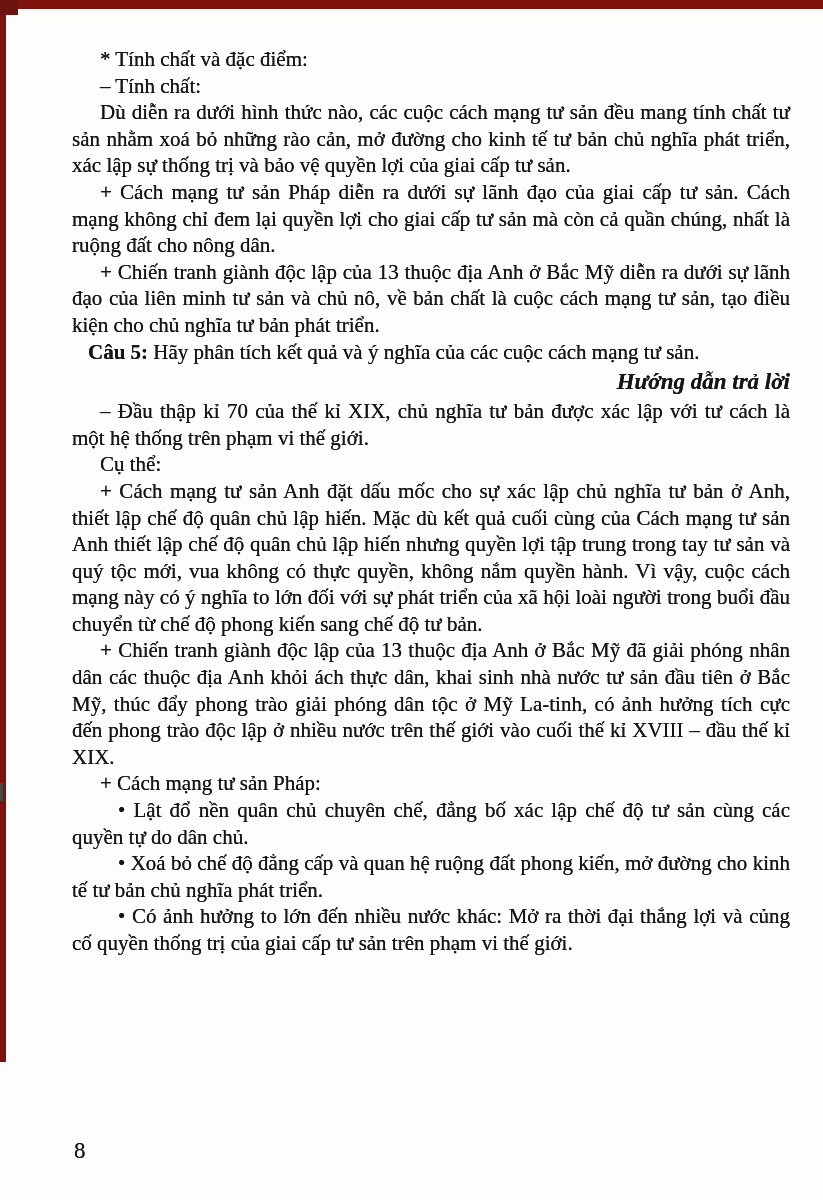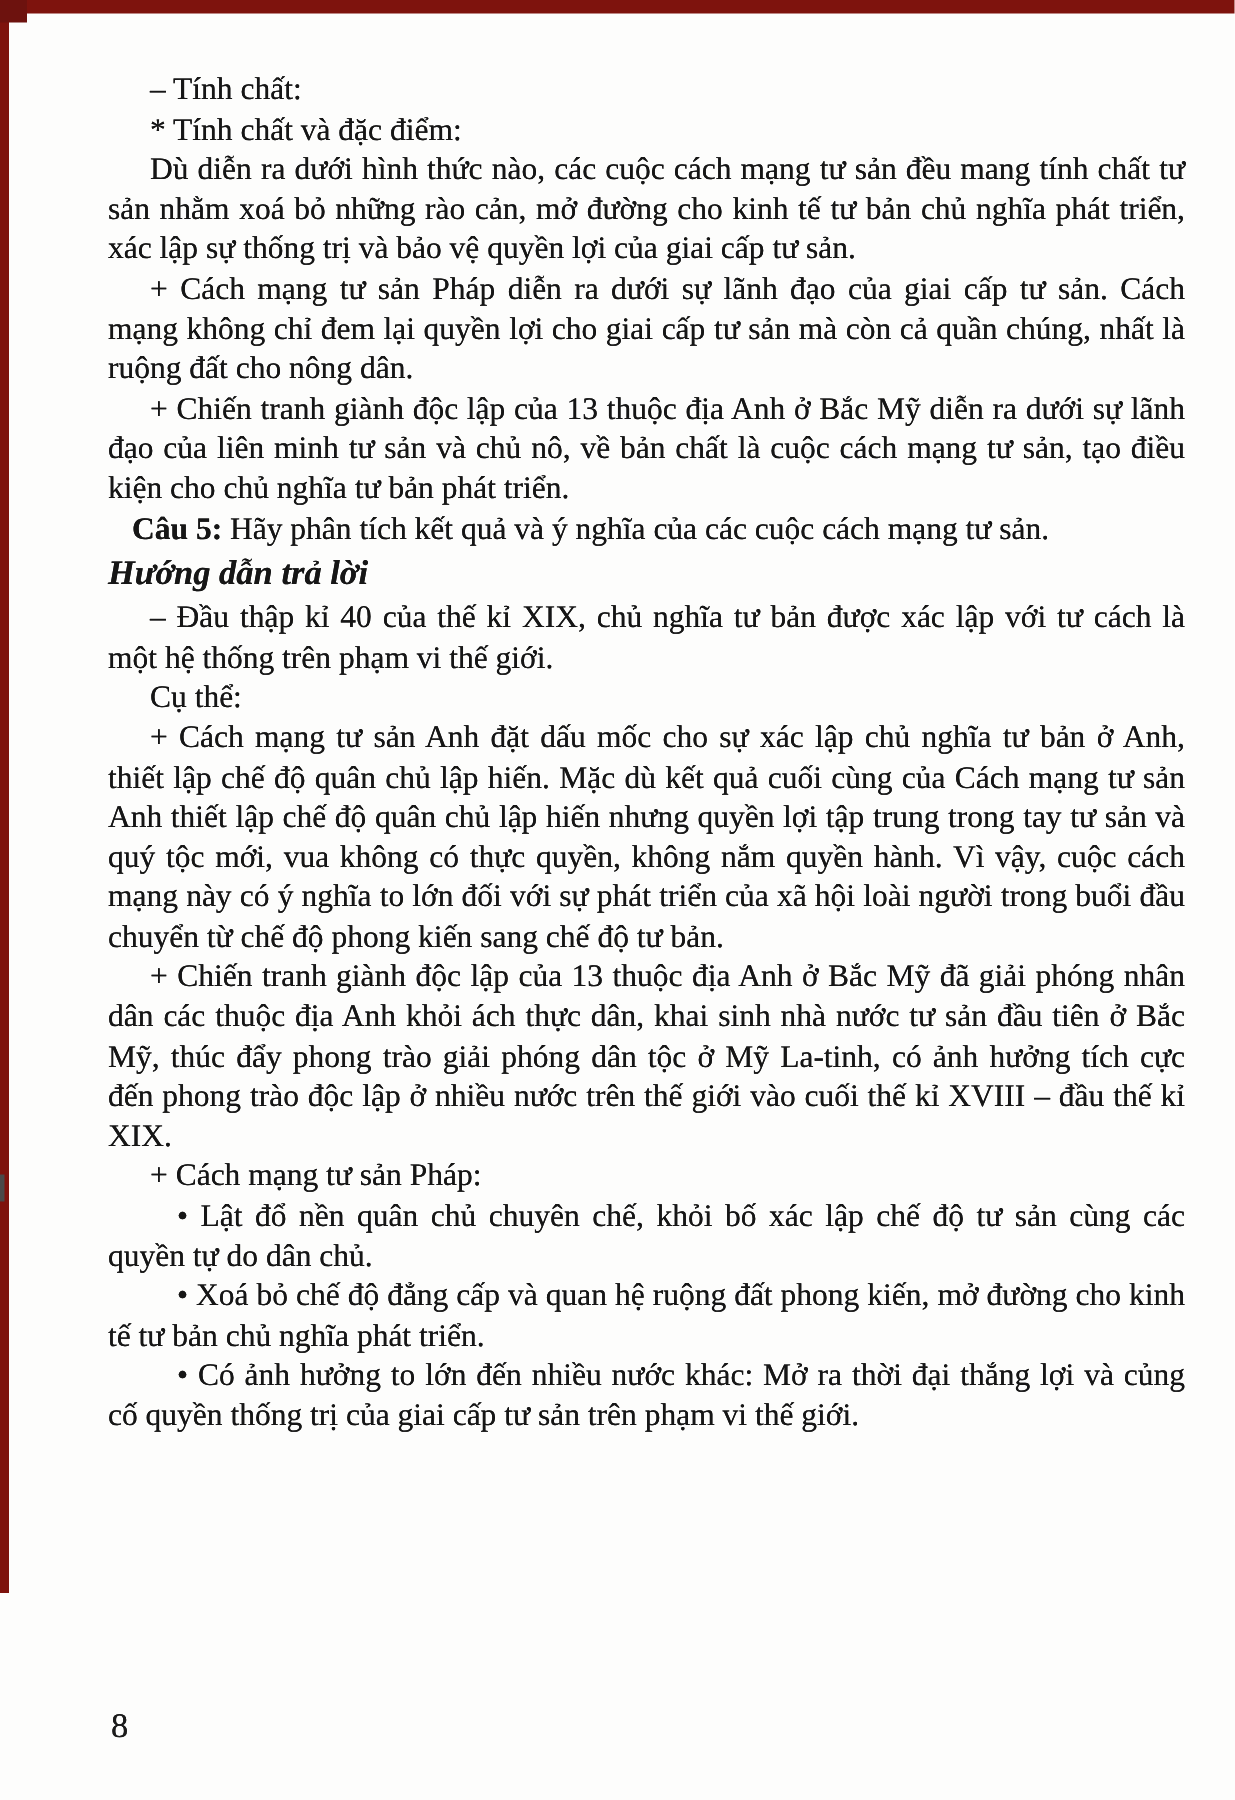--- a/index.html
+++ b/index.html
@@ -42,21 +42,21 @@
     width: 718px;
     font-size: 21px;
     line-height: 26.6px;
     text-align: justify;
     text-shadow: 0 0 0.4px currentColor; 
   }
   .content p { margin: 0; text-indent: 28px; }
   .content p.no-indent { text-indent: 0; margin-left: 16px; }
   .content p.bullet { text-indent: 46px; }
   .content p.center-heading {
-    text-align: left;
+    text-align: right;
     text-indent: 0;
     font-weight: bold;
     font-style: italic;
     font-size: 23px;
     line-height: 30px;
     padding: 2px 0 1px 0;
   }
   .q-label { font-weight: bold; }
   .page-number {
     position: absolute;
@@ -70,35 +70,35 @@
 <body>
 
 <div class="page">
 
   <div class="edge-top"></div>
   <div class="edge-left"></div>
   <div class="edge-corner"></div>
   <div class="ink-speck"></div>
 
   <div class="content">
+    <p>* Tính chất và đặc điểm:</p>
     <p>– Tính chất:</p>
-    <p>* Tính chất và đặc điểm:</p>
     <p>Dù diễn ra dưới hình thức nào, các cuộc cách mạng tư sản đều mang tính chất tư sản nhằm xoá bỏ những rào cản, mở đường cho kinh tế tư bản chủ nghĩa phát triển, xác lập sự thống trị và bảo vệ quyền lợi của giai cấp tư sản.</p>
     <p>+ Cách mạng tư sản Pháp diễn ra dưới sự lãnh đạo của giai cấp tư sản. Cách mạng không chỉ đem lại quyền lợi cho giai cấp tư sản mà còn cả quần chúng, nhất là ruộng đất cho nông dân.</p>
     <p>+ Chiến tranh giành độc lập của 13 thuộc địa Anh ở Bắc Mỹ diễn ra dưới sự lãnh đạo của liên minh tư sản và chủ nô, về bản chất là cuộc cách mạng tư sản, tạo điều kiện cho chủ nghĩa tư bản phát triển.</p>
 
     <p class="no-indent"><span class="q-label">Câu 5:</span><span> Hãy phân tích kết quả và ý nghĩa của các cuộc cách mạng tư sản.</span></p>
 
     <p class="center-heading">Hướng dẫn trả lời</p>
 
-    <p>– Đầu thập kỉ 40 của thế kỉ XIX, chủ nghĩa tư bản được xác lập với tư cách là một hệ thống trên phạm vi thế giới.</p>
+    <p>– Đầu thập kỉ 70 của thế kỉ XIX, chủ nghĩa tư bản được xác lập với tư cách là một hệ thống trên phạm vi thế giới.</p>
     <p>Cụ thể:</p>
     <p>+ Cách mạng tư sản Anh đặt dấu mốc cho sự xác lập chủ nghĩa tư bản ở Anh, thiết lập chế độ quân chủ lập hiến. Mặc dù kết quả cuối cùng của Cách mạng tư sản Anh thiết lập chế độ quân chủ lập hiến nhưng quyền lợi tập trung trong tay tư sản và quý tộc mới, vua không có thực quyền, không nắm quyền hành. Vì vậy, cuộc cách mạng này có ý nghĩa to lớn đối với sự phát triển của xã hội loài người trong buổi đầu chuyển từ chế độ phong kiến sang chế độ tư bản.</p>
     <p>+ Chiến tranh giành độc lập của 13 thuộc địa Anh ở Bắc Mỹ đã giải phóng nhân dân các thuộc địa Anh khỏi ách thực dân, khai sinh nhà nước tư sản đầu tiên ở Bắc Mỹ, thúc đẩy phong trào giải phóng dân tộc ở Mỹ La-tinh, có ảnh hưởng tích cực đến phong trào độc lập ở nhiều nước trên thế giới vào cuối thế kỉ XVIII – đầu thế kỉ XIX.</p>
     <p>+ Cách mạng tư sản Pháp:</p>
-    <p class="bullet">• Lật đổ nền quân chủ chuyên chế, khỏi bố xác lập chế độ tư sản cùng các quyền tự do dân chủ.</p>
+    <p class="bullet">• Lật đổ nền quân chủ chuyên chế, đẳng bố xác lập chế độ tư sản cùng các quyền tự do dân chủ.</p>
     <p class="bullet">• Xoá bỏ chế độ đẳng cấp và quan hệ ruộng đất phong kiến, mở đường cho kinh tế tư bản chủ nghĩa phát triển.</p>
     <p class="bullet">• Có ảnh hưởng to lớn đến nhiều nước khác: Mở ra thời đại thắng lợi và củng cố quyền thống trị của giai cấp tư sản trên phạm vi thế giới.</p>
   </div>
 
   <div class="page-number">8</div>
 
 </div>
 
 </body></html>

